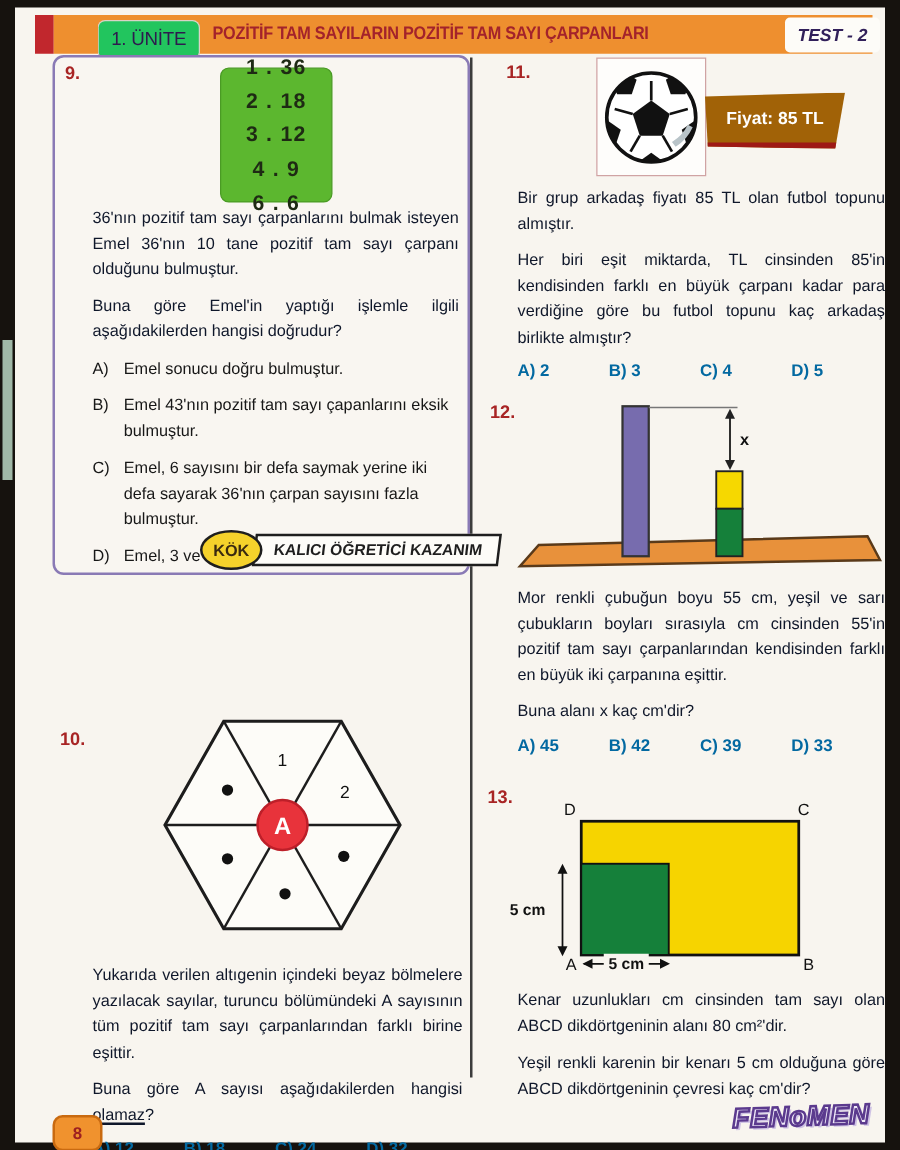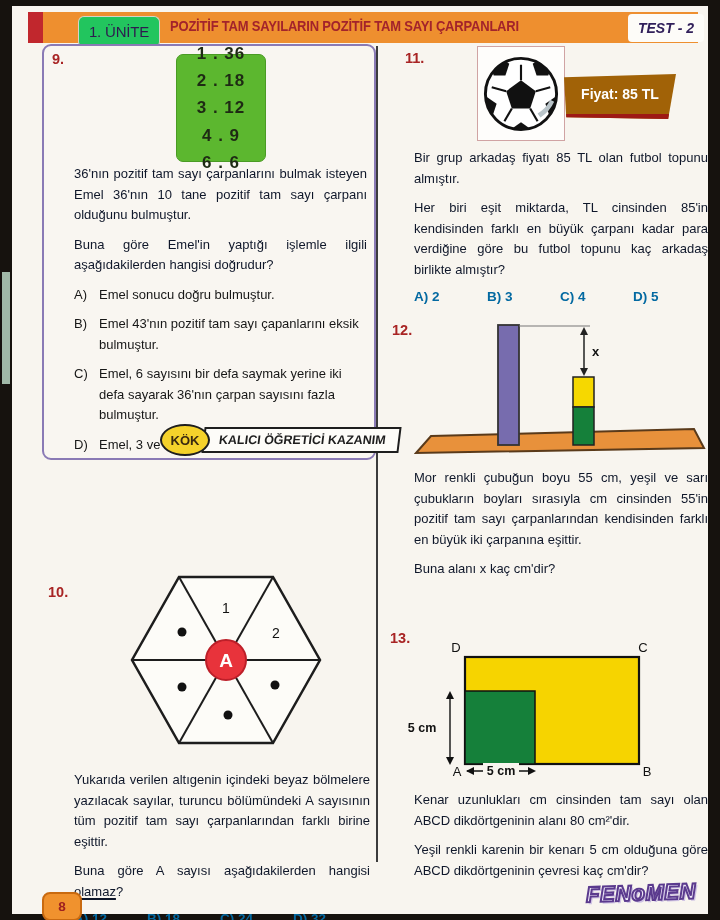--- a/index.html
+++ b/index.html
@@ -240,20 +240,26 @@
       <rect x="187" y="109" width="21" height="38" fill="#15803a" stroke="#222" stroke-width="1.5"></rect>
       <line x1="133" y1="28" x2="204" y2="28" stroke="#777" stroke-width="1.2"></line>
       <line x1="198" y1="31" x2="198" y2="76" stroke="#222" stroke-width="1.5"></line>
       <polygon points="194,37 202,37 198,29" fill="#222"></polygon>
       <polygon points="194,70 202,70 198,78" fill="#222"></polygon>
       <text x="206" y="58" font-size="13" font-weight="bold" fill="#111">x</text>
     </svg>
     <div class="q12-flow">
       <p class="para">Mor renkli çubuğun boyu 55 cm, yeşil ve sarı çubukların boyları sırasıyla cm cinsinden 55'in pozitif tam sayı çarpanlarından kendisinden farklı en büyük iki çarpanına eşittir.</p>
       <p class="para bold">Buna alanı x kaç cm'dir?</p>
+      <div class="options-row">
+        <span class="opt"><span>A)</span> <span>45</span></span>
+        <span class="opt"><span>B)</span> <span>42</span></span>
+        <span class="opt"><span>C)</span> <span>39</span></span>
+        <span class="opt"><span>D)</span> <span>33</span></span>
+      </div>
     </div>
   </div>
 
   <div class="q13-block">
     <span class="q-num" style="left:6px;top:30px;">13.</span>
     <svg class="q13-fig" width="320" height="178" viewBox="0 0 320 178">
       <rect x="81" y="53" width="174" height="107" fill="#f6d400" stroke="#111" stroke-width="2.2"></rect>
       <rect x="81" y="87" width="70" height="73" fill="#15803a" stroke="#111" stroke-width="1.5"></rect>
       <text x="72" y="48" font-size="13" fill="#111" text-anchor="middle">D</text>
       <text x="259" y="48" font-size="13" fill="#111" text-anchor="middle">C</text>

